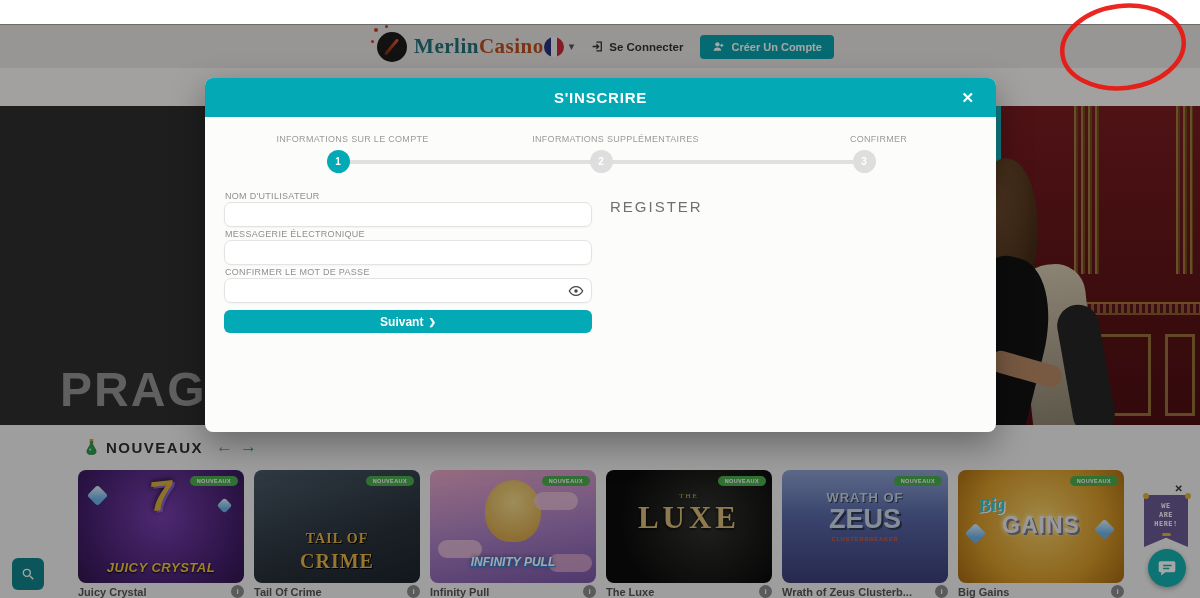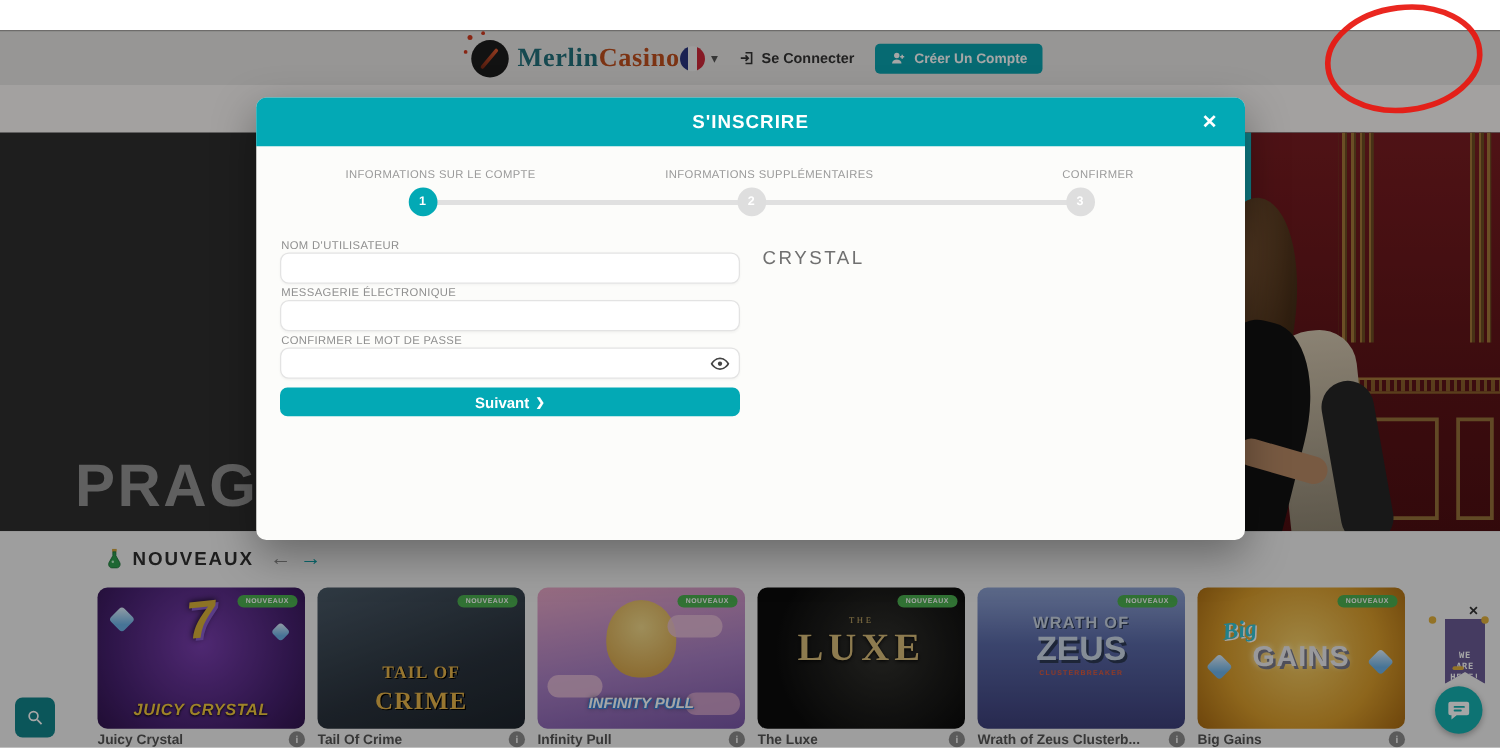--- a/index.html
+++ b/index.html
@@ -107,23 +107,23 @@
   .gem { position:absolute; width:15px; height:15px; transform:rotate(45deg);
     background:linear-gradient(135deg,#e8f5ff,#6db3e8 70%); border-radius:3px; }
   .titles { position:absolute; left:78px; top:160px; display:flex; gap:10px; }
   .tcol { width:166px; display:flex; align-items:center; justify-content:space-between; }
   .gtitle { font-size:11px; color:#555; font-weight:600; white-space:nowrap; overflow:hidden; }
   .info { width:13px; height:13px; border-radius:50%; background:#8c8c8c; color:#fff; font-size:8px;
     font-weight:700; display:flex; align-items:center; justify-content:center; cursor:pointer; flex:0 0 auto; }
   .search-fab { position:absolute; left:12px; top:133px; width:32px; height:32px; border:none; border-radius:6px;
     background:#11848b; display:flex; align-items:center; justify-content:center; cursor:pointer; }
   .widget-close { position:absolute; right:17px; top:58px; font-size:10px; color:#333; cursor:pointer; font-weight:700; }
-  .banner { position:absolute; right:12px; top:70px; width:32px; height:52px; background:#6a5b96;
+  .banner { position:absolute; right:12px; top:70px; width:44px; height:52px; background:#6a5b96;
     clip-path:polygon(0 0,100% 0,100% 100%,50% 82%,0 100%); display:flex; flex-direction:column;
-    align-items:center; justify-content:flex-end; padding-top:7px; }
+    align-items:center; justify-content:flex-start; padding-top:7px; }
   .banner span { font-family:"DejaVu Sans Mono", monospace; font-size:7px; line-height:9px; font-weight:700;
     color:#fff; letter-spacing:.5px; }
   .bknob { position:absolute; width:6px; height:6px; border-radius:50%; background:#e2b13c; top:68px; }
   .bk1 { right:51px; } .bk2 { right:9px; }
   .bdash { position:absolute; right:29px; top:108px; width:9px; height:3px; background:#e2b13c; border-radius:2px; }
   .chat-btn { position:absolute; right:14px; top:124px; width:38px; height:38px; border:none; border-radius:50%;
     background:#14b1b1; display:flex; align-items:center; justify-content:center; cursor:pointer;
     box-shadow:0 2px 5px rgba(0,0,0,.3); }
 
   
@@ -352,20 +352,20 @@
               <path d="M2 12s3.5-6.5 10-6.5S22 12 22 12s-3.5 6.5-10 6.5S2 12 2 12z" fill="none" stroke="#444" stroke-width="2"></path>
               <circle cx="12" cy="12" r="2.6" fill="#444"></circle>
             </svg>
         </div>
       </div>
       <button class="m-submit">
         <span>Suivant</span>
         <span class="chevr">❯</span>
       </button>
     </div>
-    <div class="m-side">CRYSTAL</div>
+    <div class="m-side">REGISTER</div>
   </div>
 
   <svg class="annot" width="1200" height="598" viewBox="0 0 1200 598">
     <ellipse cx="1123" cy="47" rx="61" ry="41" fill="none" stroke="#e8150d" stroke-width="4.5" transform="rotate(-7 1123 47)" opacity="0.92"></ellipse>
   </svg>
 
 </div>
 
 </body></html>

